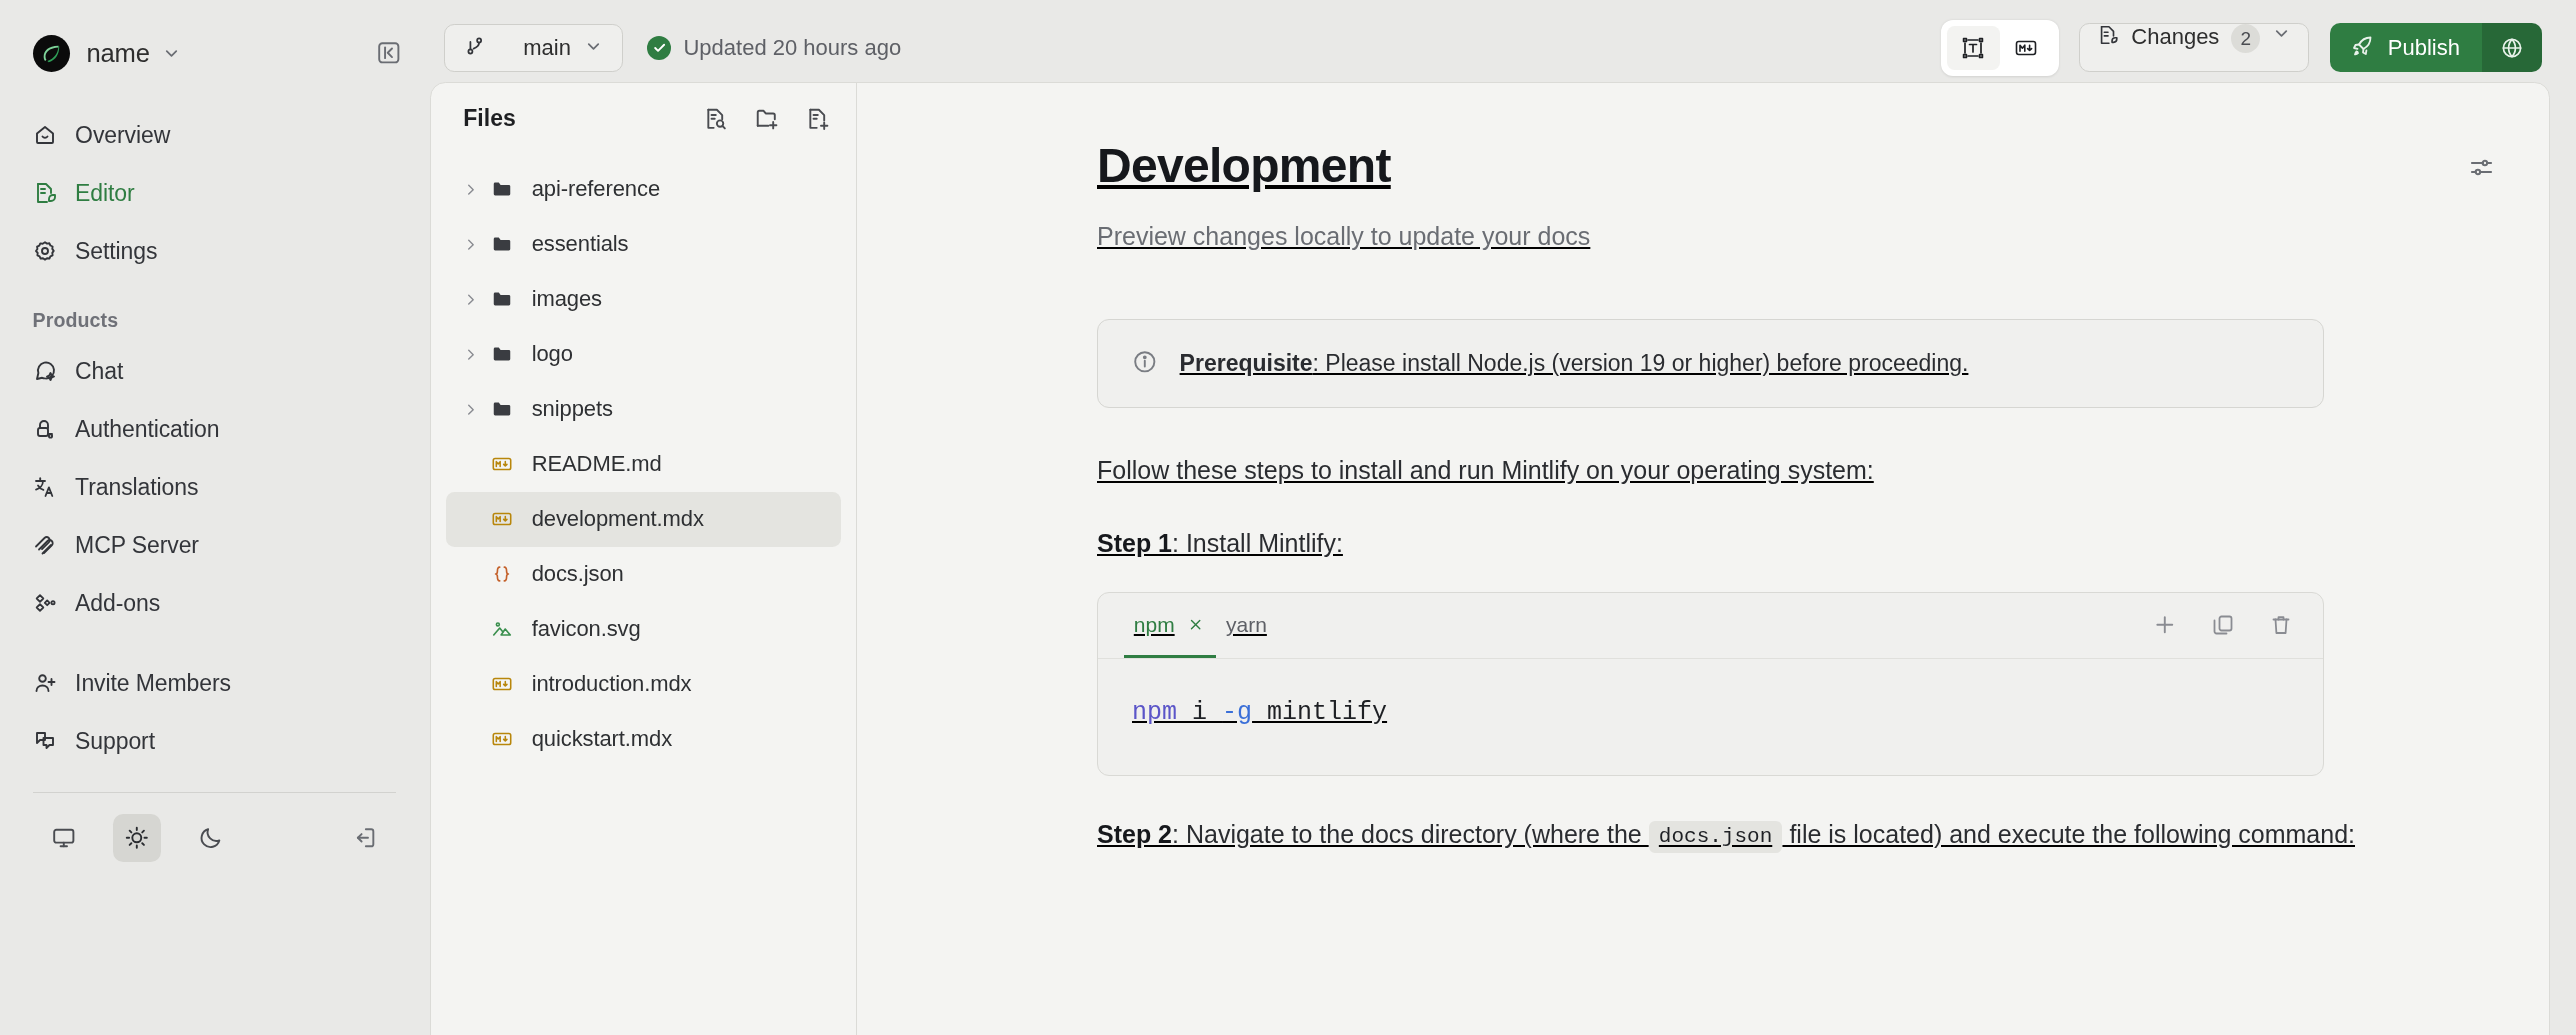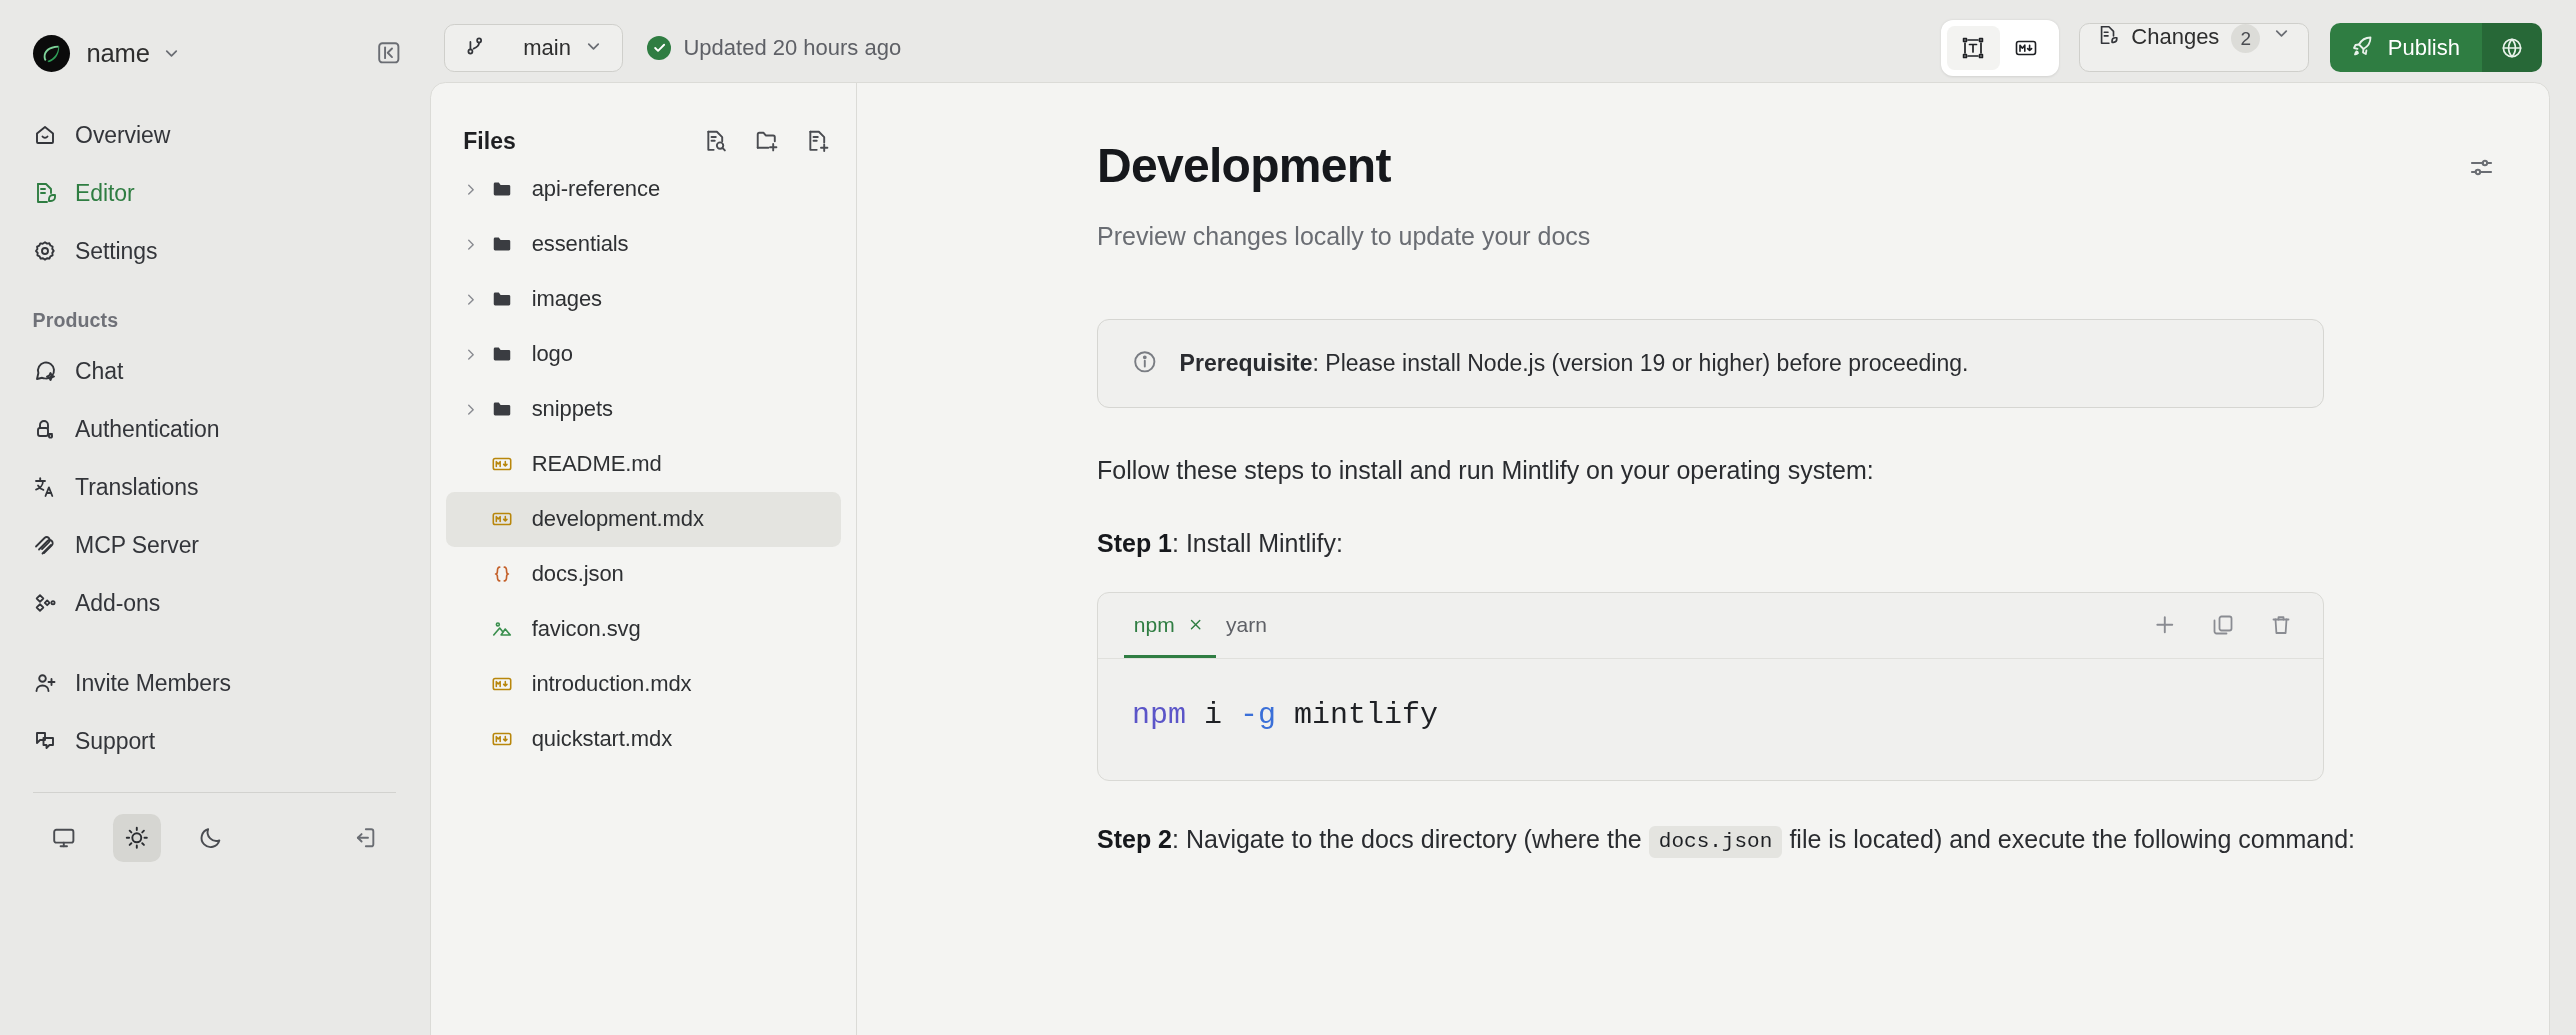--- a/index.html
+++ b/index.html
@@ -151,41 +151,41 @@
   }
 
   
   .files-pane {
     width: 426px; flex: 0 0 426px;
     border-right: 0.9px solid #dbdbd7;
     display: flex; flex-direction: column;
     padding: 0 15.3px;
   }
   .files-header {
-    display: flex; align-items: flex-end; height: 72px;
+    display: flex; align-items: center; height: 72px;
     padding: 0 8.5px 0 17px;
   }
   .files-title { font-size: 23px; font-weight: 700; color: #1e1f22; }
   .files-actions { margin-left: auto; display: flex; gap: 22px; align-items: center; }
   .files-action { width: 29px; height: 29px; display:flex; align-items:center; justify-content:center; cursor: pointer; }
 
   .tree { display: flex; flex-direction: column; padding-top: 6.8px; }
   .tree-row {
     display: flex; align-items: center; height: 55px;
     border-radius: 8.5px; cursor: pointer; padding-left: 12px;
   }
   .tree-row.selected { background: #e4e4e0; }
   .tree-chevron { width: 24px; flex: 0 0 24px; display: flex; align-items: center; justify-content: center; }
   .tree-icon { width: 29px; flex: 0 0 29px; display: flex; align-items: center; justify-content: center; margin-left: 5.1px; }
   .tree-label { font-size: 22px; color: #2e3033; margin-left: 15.3px; letter-spacing: -0.1px; }
   .tree-row.file .tree-icon { margin-left: 5.1px; }
 
   
   .doc-pane { flex: 1; position: relative; padding: 0 0 0 0; overflow: hidden; }
-  .doc-inner { padding: 55px 102px 0 240px; position: relative; }
+  .doc-inner { padding: 55px 102px 0 240px; position: relative; text-decoration: underline; }
   .doc-settings {
     position: absolute; right: 51px; top: 68px;
     width: 34px; height: 34px; display: flex; align-items: center; justify-content: center;
     cursor: pointer;
   }
   .doc-title { font-size: 48px; font-weight: 700; color: #16181c; letter-spacing: -0.7px; }
   .doc-subtitle { font-size: 25px; color: #6a6d73; margin-top: 29px; }
 
   .callout {
     margin-top: 68px; border: 0.9px solid #d6d6d2; border-radius: 12px;
@@ -221,21 +221,21 @@
   .code-tab.active { color: #2f7d42; }
   .code-tab.active::after {
     content: ""; position: absolute; left: 0; right: 0; bottom: 0;
     height: 2.6px; background: #2f7d42;
   }
   .tab-close { width: 19px; height: 19px; display:flex; align-items:center; justify-content:center; }
   .code-tools { margin-left: auto; display: flex; gap: 31px; align-items: center; }
   .code-tool { width: 27px; height: 27px; display:flex; align-items:center; justify-content:center; cursor: pointer; }
   .code-body {
     padding: 39px 34px 48px 34px;
-    font-family: "Liberation Mono", monospace; font-size: 30px;
+    font-family: "Liberation Mono", monospace; font-size: 25px;
   }
   .tok-cmd { color: #5b55c8; }
   .tok-plain { color: #1e2024; }
   .tok-flag { color: #3a6fd8; }
 </style>
 </head>
 <body>
 
 <div class="app">
 

